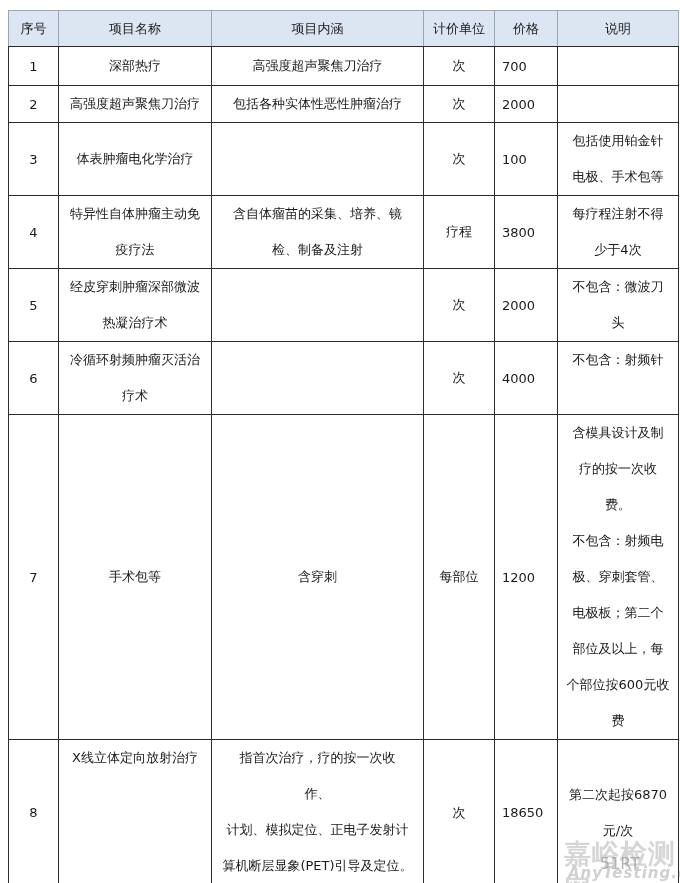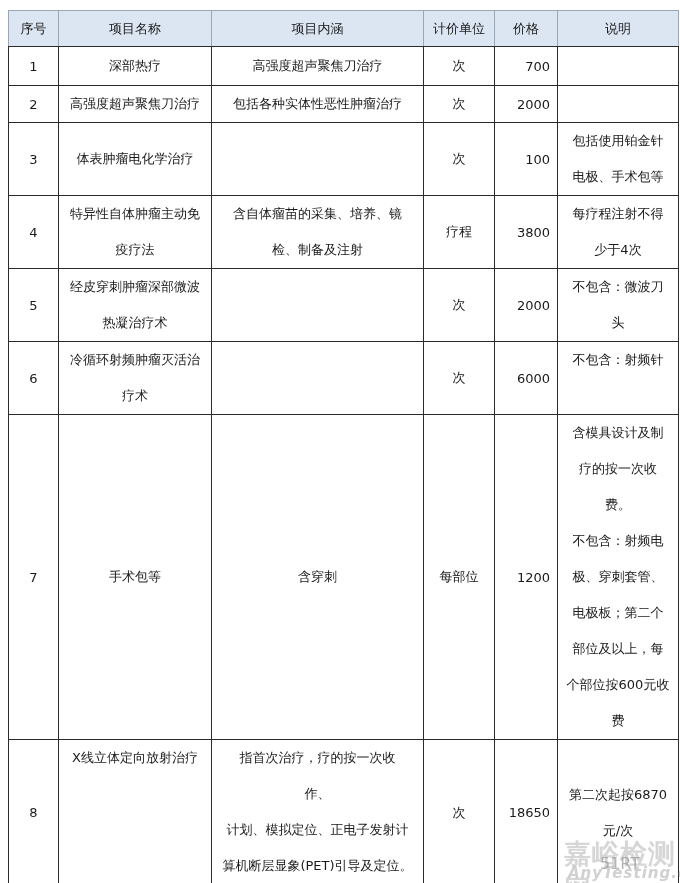--- a/index.html
+++ b/index.html
@@ -11,21 +11,21 @@
   table.price col.c1 { width: 153px; }
   table.price col.c2 { width: 212px; }
   table.price col.c3 { width: 71px; }
   table.price col.c4 { width: 63px; }
   table.price col.c5 { width: 121px; }
   table.price th, table.price td { border: 1.5px solid #2b2b2b; padding: 0 7px; vertical-align: middle; }
   table.price thead th { background: #dce6f2; font-weight: normal; height: 35px; text-align: center; border-color: #9aa7b5; border-bottom: 1.5px solid #2b2b2b; }
   td.center { text-align: center; }
   td.left { text-align: center; }
   td .ln { display: block; line-height: 36px; }
-  td.num { text-align: right; border-radius: 7px; }
+  td.num { text-align: left; border-radius: 7px; }
   .watermark { position: absolute; left: 560px; top: 836px; width: 120px; height: 47px; pointer-events: none; }
   .wm-cn { position: absolute; left: 4px; top: 0; font-size: 27px; font-weight: bold; color: rgba(180,180,180,0.55); letter-spacing: 1px; }
   .wm-en { position: absolute; left: 8px; top: 28px; font-size: 15px; font-style: italic; font-weight: bold; color: rgba(170,170,170,0.55); letter-spacing: 1px; }
   .wm-51 { position: absolute; left: 40px; top: 18px; font-size: 16px; color: rgba(150,150,150,0.7); }
 </style>
 </head>
 <body>
 
 <div class="page">
   <table class="price">
@@ -117,21 +117,21 @@
           </td>
         </tr>
         <tr style="height: 73px;">
           <td class="center">6</td>
           <td class="left" style="vertical-align: middle;">
             <span class="ln">冷循环射频肿瘤灭活治</span>
             <span class="ln">疗术</span>
           </td>
           <td class="left"></td>
           <td class="center">次</td>
-          <td class="num">6000</td>
+          <td class="num">4000</td>
           <td class="left" style="vertical-align: top;">
             <span class="ln">不包含：射频针</span>
           </td>
         </tr>
         <tr style="height: 324px;">
           <td class="center">7</td>
           <td class="left">
             <span class="ln">手术包等</span>
           </td>
           <td class="left">

